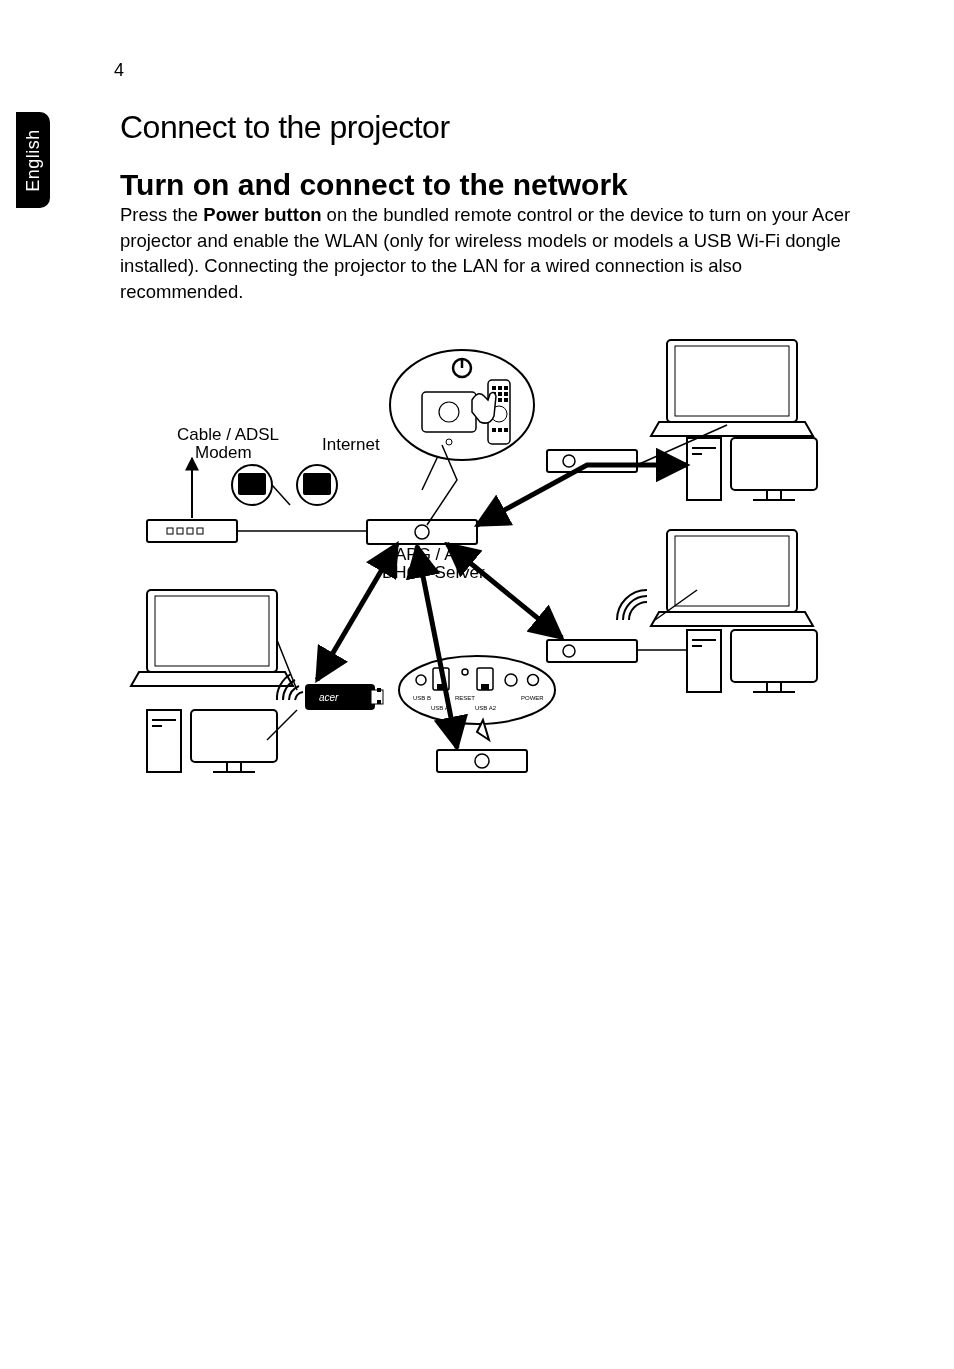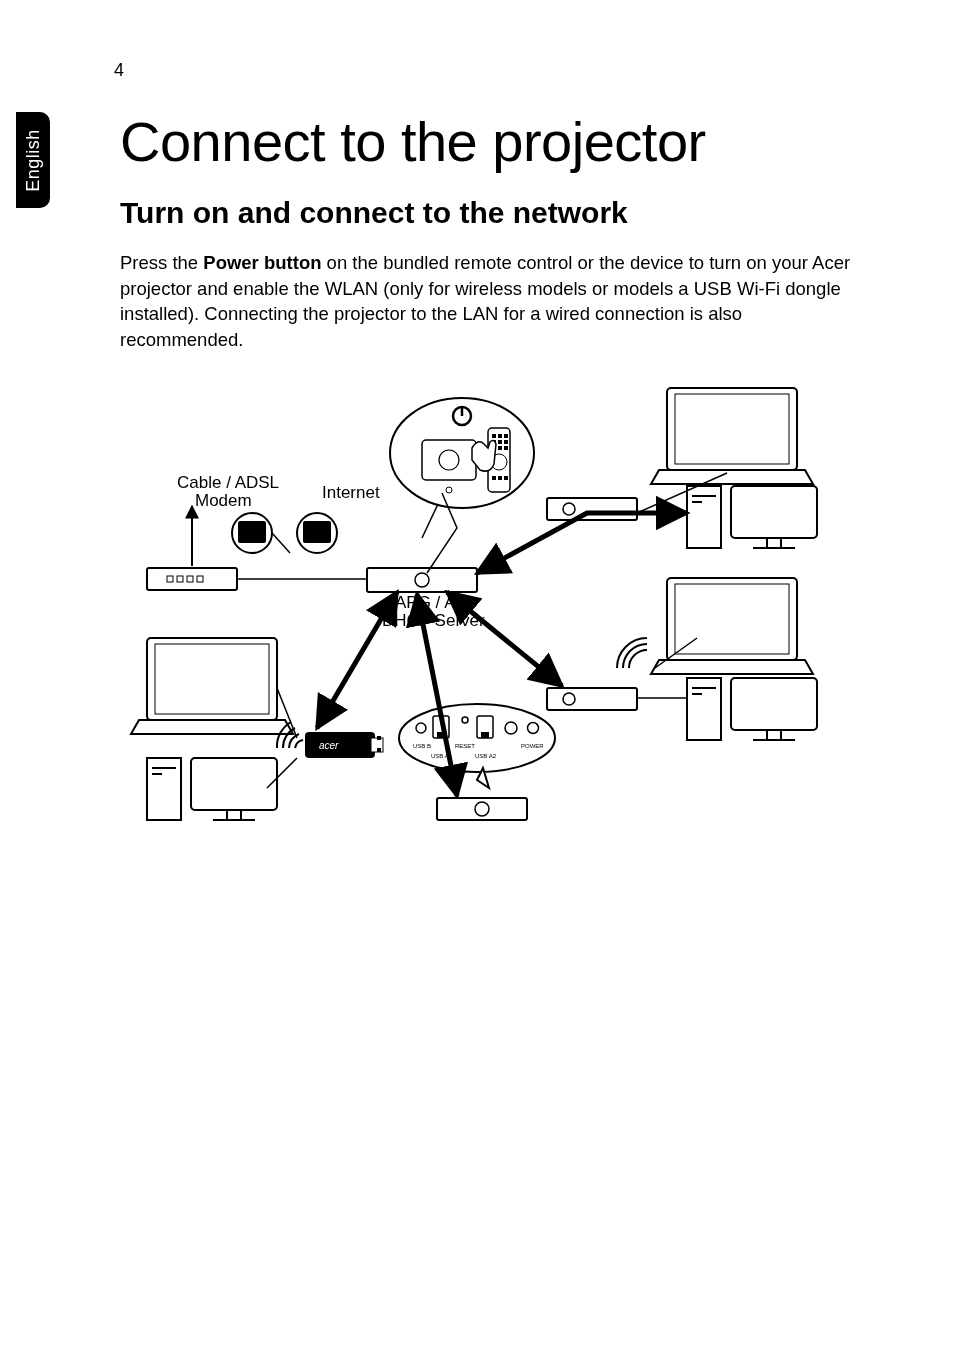--- a/index.html
+++ b/index.html
@@ -35,34 +35,33 @@
     transform: rotate(-90deg);
     white-space: nowrap;
     letter-spacing: 0.5px;
   }
   .page-number {
     font-size: 18px;
     margin-bottom: 28px;
     margin-left: -6px;
   }
   h1 {
-    font-size: 56px;
+    font-size: 32px;
     font-weight: 400;
     margin-bottom: 22px;
     letter-spacing: -0.5px;
   }
   .intro {
     font-size: 18.5px;
     margin-bottom: 42px;
     line-height: 1.35;
   }
   h2 {
     font-size: 30px;
     font-weight: 700;
-    margin-bottom: 20px;
   }
   .body-text {
     font-size: 18.5px;
     line-height: 1.38;
     margin-bottom: 26px;
   }
   .bold { font-weight: 700; }
   .diagram-wrap {
     width: 100%;
     display: flex;

